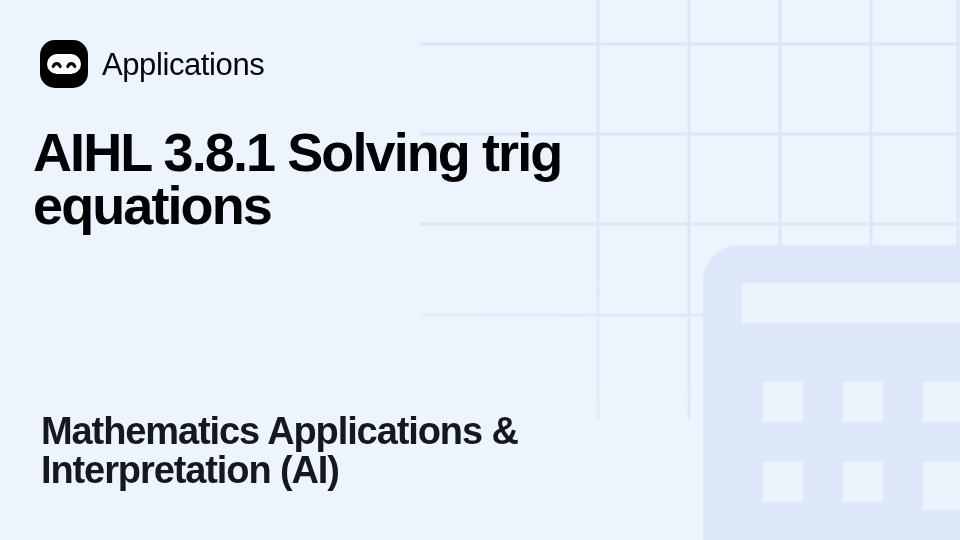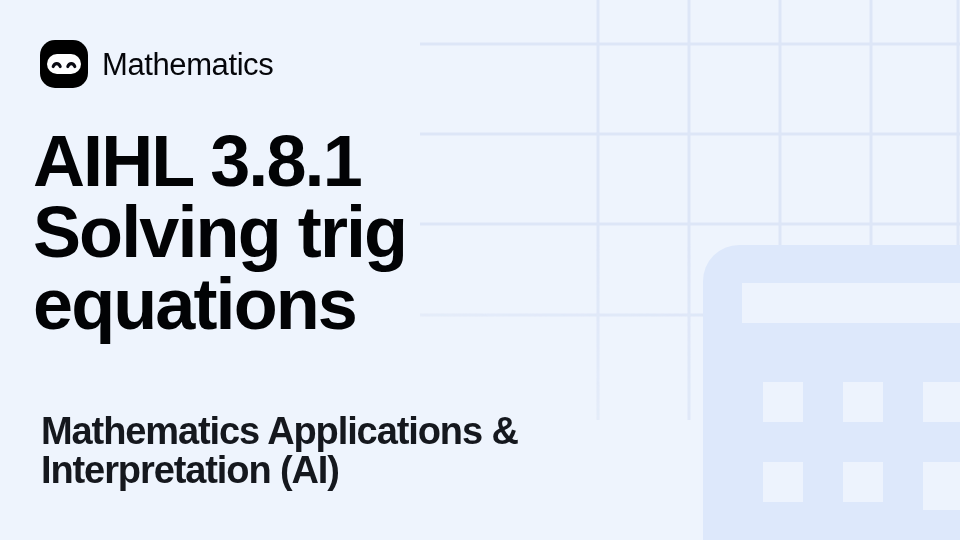--- a/index.html
+++ b/index.html
@@ -59,21 +59,21 @@
     line-height: 1;
     white-space: nowrap;
   }
 
   
   #title {
     position: absolute;
     left: 33px;
     top: 126px;
     width: 580px;
-    font-size: 72px;
+    font-size: 54px;
     font-weight: 800;
     line-height: 0.99;
     letter-spacing: -1.9px;
     color: #020305;
     margin: 0;
   }
 
   
   #subject {
     position: absolute;
@@ -146,20 +146,20 @@
   </svg>
 
   <div id="brand">
     <div id="logo-mark">
       <svg width="34" height="20" viewBox="0 0 34 20" aria-hidden="true">
         <rect x="0" y="0" width="34" height="20" rx="10" ry="10" fill="#ffffff"></rect>
         <path d="M6.2 12.6 C7.6 8.6 11.8 8.6 13.2 12.6" stroke="#0a0a12" stroke-width="3.1" fill="none" stroke-linecap="round"></path>
         <path d="M20.8 12.6 C22.2 8.6 26.4 8.6 27.8 12.6" stroke="#0a0a12" stroke-width="3.1" fill="none" stroke-linecap="round"></path>
       </svg>
     </div>
-    <div id="brand-name">Mathematics</div>
+    <div id="brand-name">Applications</div>
   </div>
 
   <h1 id="title">AIHL 3.8.1 Solving trig equations</h1>
 
   <h2 id="subject">Mathematics Applications &amp; Interpretation (AI)</h2>
 
 </div>
 
 </body></html>

